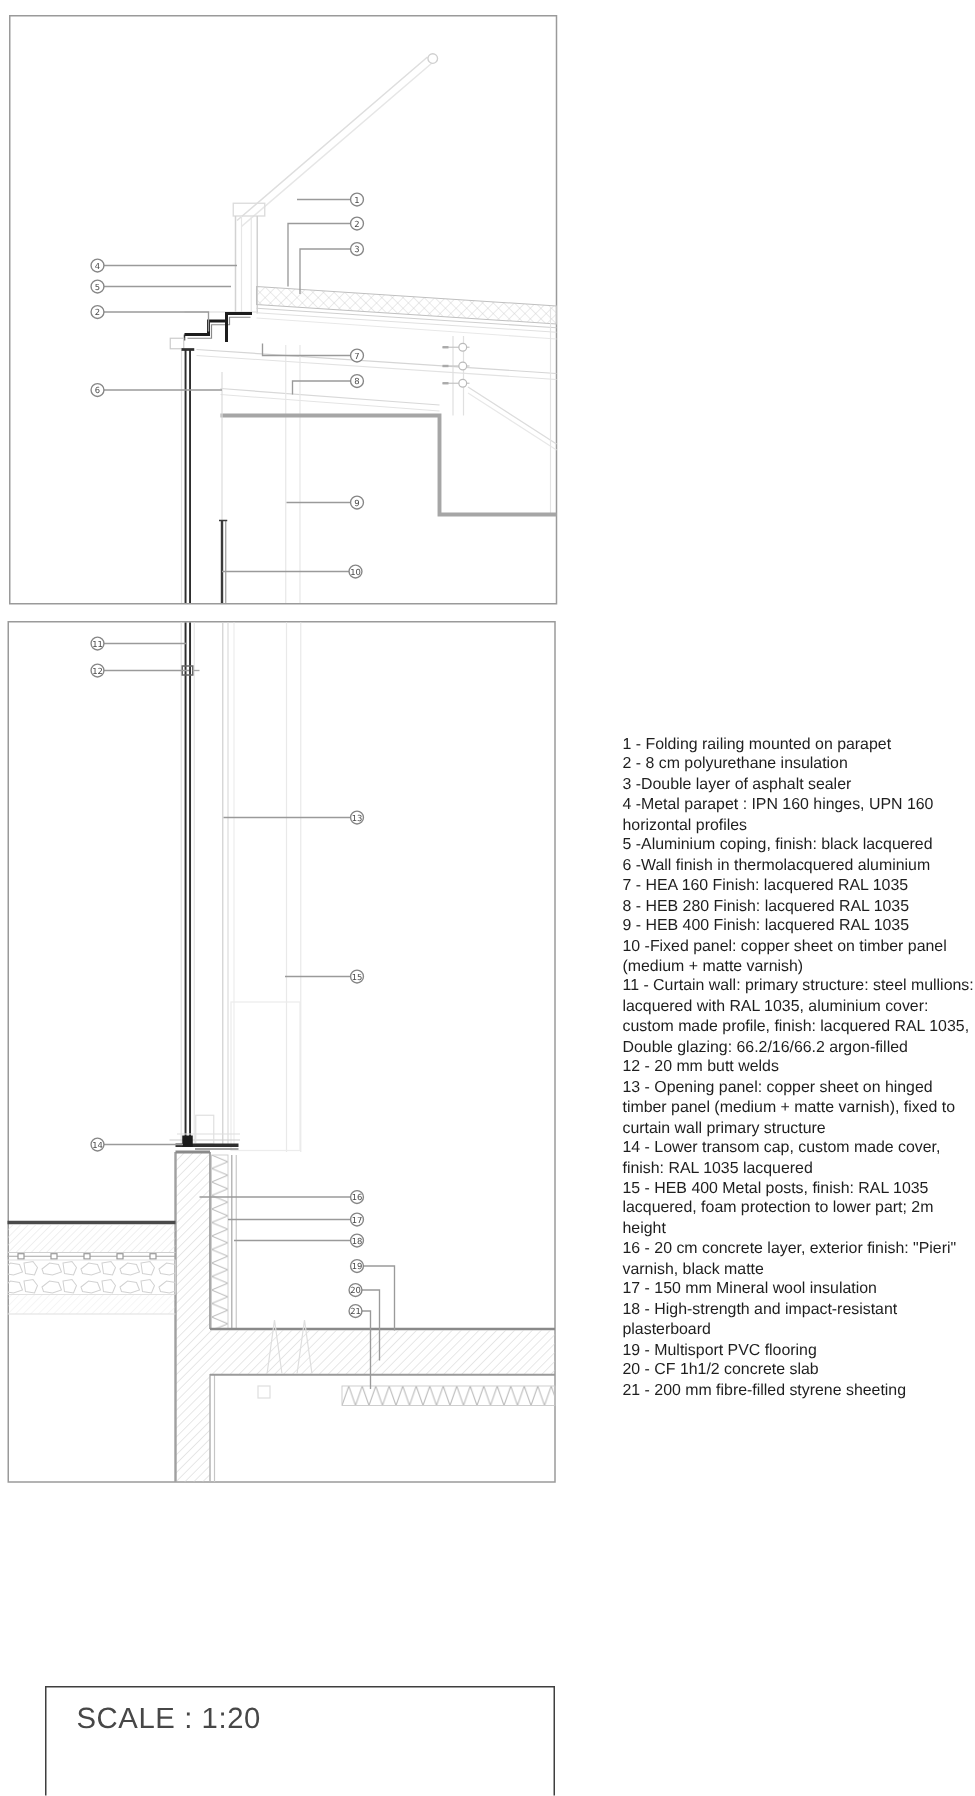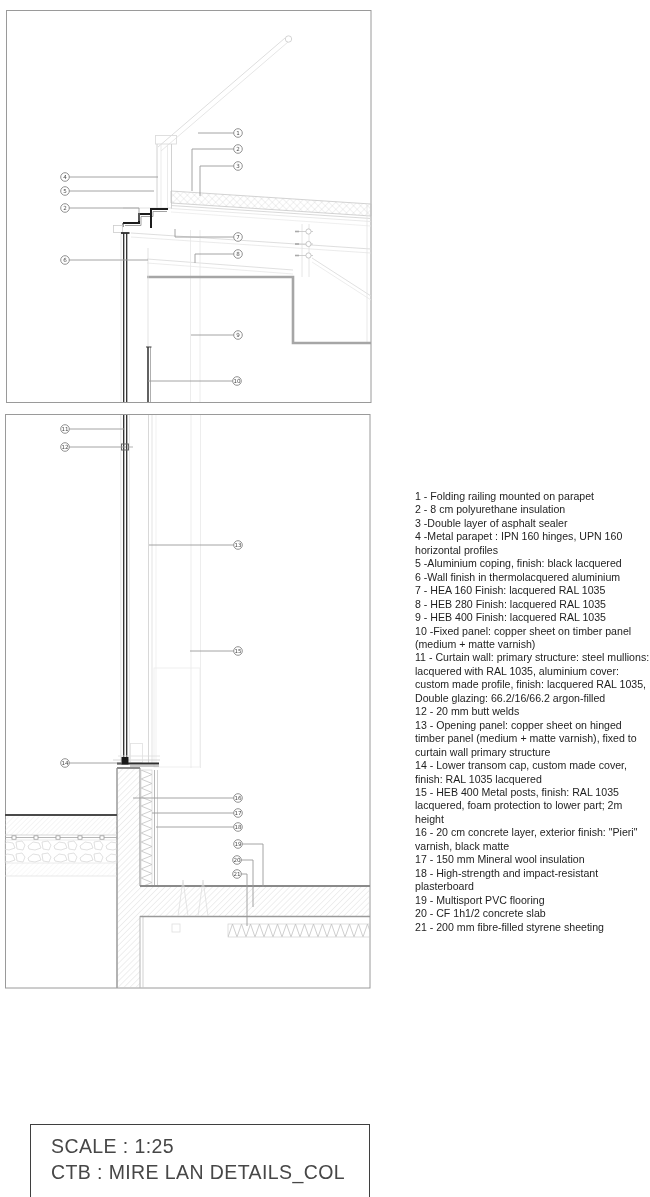--- a/index.html
+++ b/index.html
@@ -299,15 +299,14 @@
   <div class="legend-item">15 - HEB 400 Metal posts, finish: RAL 1035 lacquered, foam protection to lower part; 2m height</div>
   <div class="legend-item">16 - 20 cm concrete layer, exterior finish: "Pieri" varnish, black matte</div>
   <div class="legend-item">17 - 150 mm Mineral wool insulation</div>
   <div class="legend-item">18 - High-strength and impact-resistant plasterboard</div>
   <div class="legend-item">19 - Multisport PVC flooring</div>
   <div class="legend-item">20 - CF 1h1/2 concrete slab</div>
   <div class="legend-item">21 - 200 mm fibre-filled styrene sheeting</div>
 </div>
 
 <div id="title-block">
-  <div class="tb-line">SCALE : 1:25</div>
-  <div class="tb-line">CTB : MIRE LAN DETAILS_COL</div>
+  <div class="tb-line">SCALE : 1:20</div>
 </div>
 
 </body></html>

